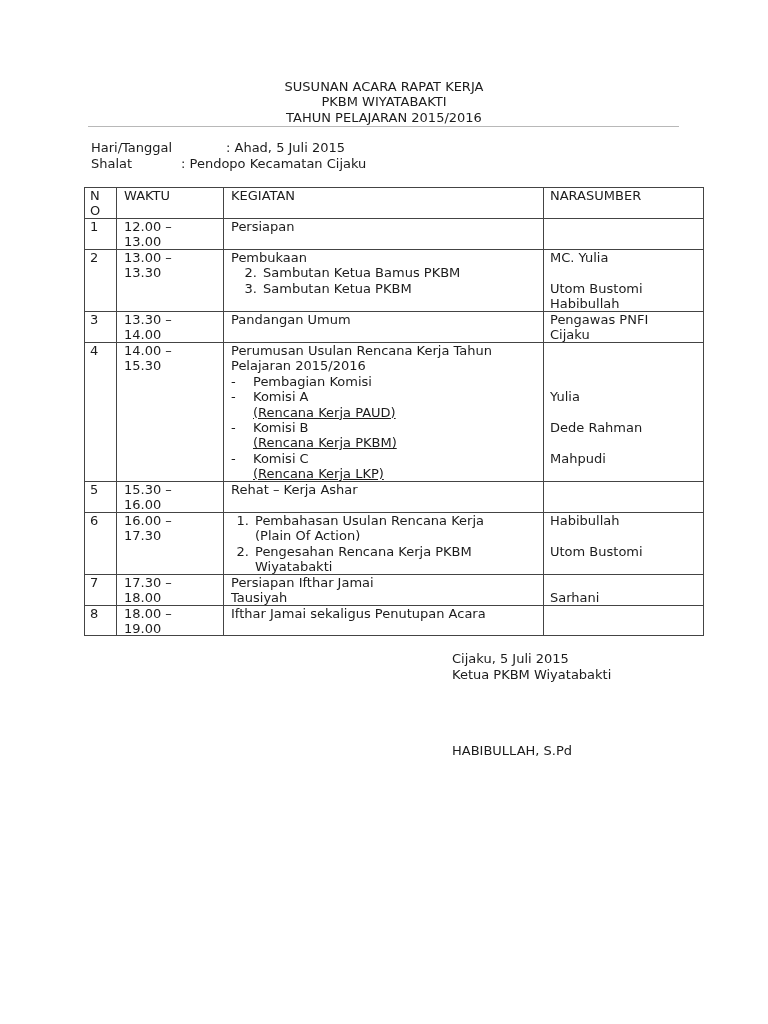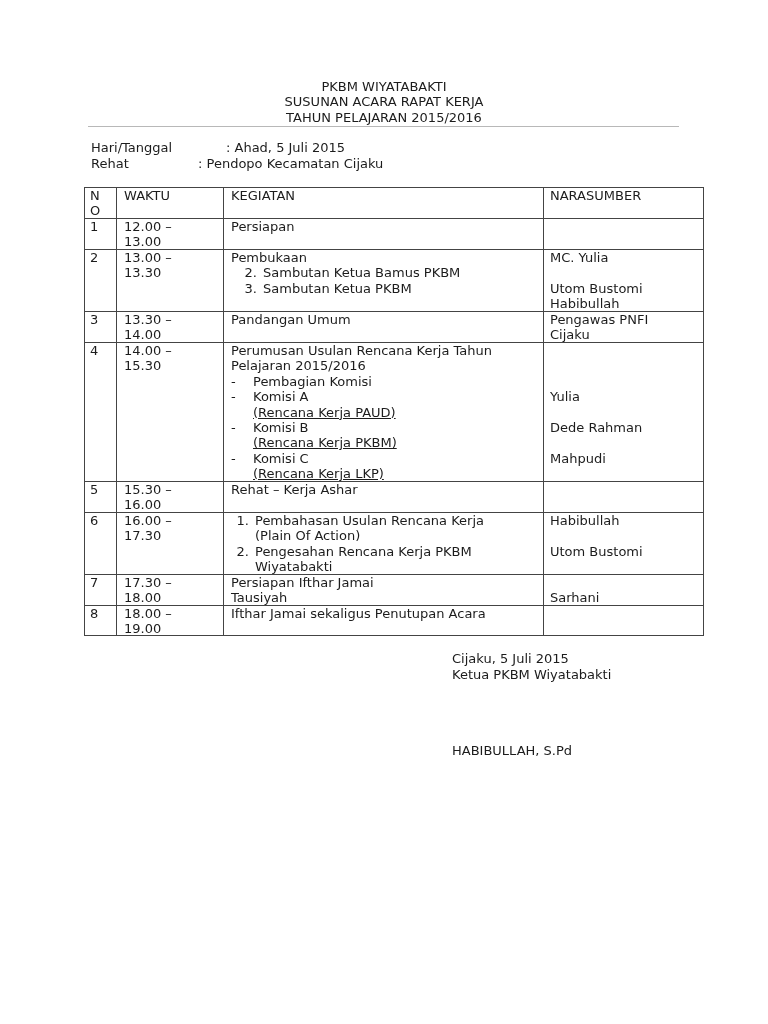--- a/index.html
+++ b/index.html
@@ -6,53 +6,53 @@
     body { width: 768px; height: 1024px; position: relative; overflow: hidden;
       font-family: "DejaVu Sans", sans-serif; color: #1c1c1c; font-size: 13px; }
     .page { position: absolute; left: 0; top: 0; width: 768px; height: 1024px; background: #fff; }
     .title-block { position: absolute; left: 84px; width: 600px; top: 79px; text-align: center; line-height: 15.4px; }
     .title-line { display: block; white-space: nowrap; }
     .rule { position: absolute; left: 88px; top: 126px; width: 591px; height: 1px; background: #b8b8b8; }
     .meta { position: absolute; left: 91px; top: 140px; line-height: 16px; white-space: nowrap; }
     .meta-row { position: relative; height: 16px; }
     .meta-label { position: absolute; left: 0; }
     .meta-value-date { position: absolute; left: 135px; }
-    .meta-value-place { position: absolute; left: 107px; }
+    .meta-value-place { position: absolute; left: 90px; }
 
     .tbl { position: absolute; left: 84px; top: 187px; width: 620px; height: 449px; }
     .hline { position: absolute; left: 0; width: 620px; height: 1px; background: #444; }
     .vline { position: absolute; top: 0; width: 1px; height: 449px; background: #444; }
     .cell { position: absolute; line-height: 15.4px; white-space: nowrap; }
     .ln { display: block; height: 15.4px; }
     .num { display: inline-block; width: 26px; text-align: right; padding-right: 6px; }
     .dash { display: inline-block; width: 22px; }
     .sub { padding-left: 22px; text-decoration: underline; }
 
     .sig { position: absolute; left: 452px; top: 651px; line-height: 16px; white-space: nowrap; }
     .sig-name { position: absolute; left: 452px; top: 743px; white-space: nowrap; }
   </style>
 </head>
 <body>
 
 <div class="page">
 
   <div class="title-block">
+    <span class="title-line">SUSUNAN ACARA RAPAT KERJA</span>
     <span class="title-line">PKBM WIYATABAKTI</span>
-    <span class="title-line">SUSUNAN ACARA RAPAT KERJA</span>
     <span class="title-line">TAHUN PELAJARAN 2015/2016</span>
   </div>
   <div class="rule"></div>
 
   <div class="meta">
     <div class="meta-row">
       <span class="meta-label">Hari/Tanggal</span>
       <span class="meta-value-date">: Ahad, 5 Juli 2015</span>
     </div>
     <div class="meta-row">
-      <span class="meta-label">Rehat</span>
+      <span class="meta-label">Shalat</span>
       <span class="meta-value-place">: Pendopo Kecamatan Cijaku</span>
     </div>
   </div>
 
   <div class="tbl">
 
     <div class="hline" style="top:0"></div>
     <div class="hline" style="top:31px"></div>
     <div class="hline" style="top:62px"></div>
     <div class="hline" style="top:124px"></div>

